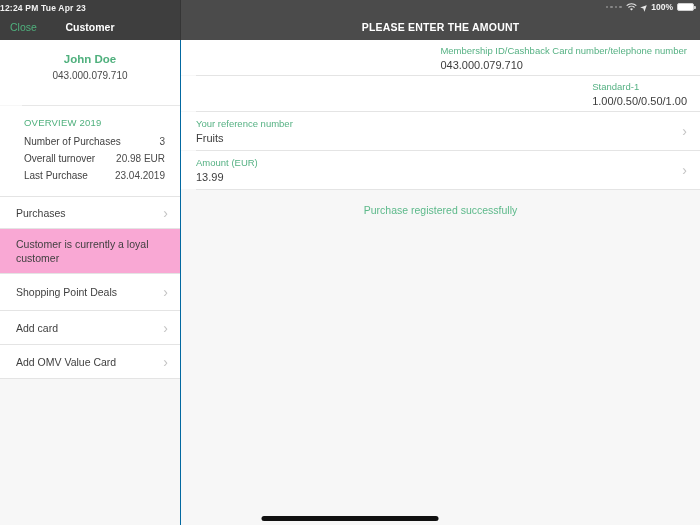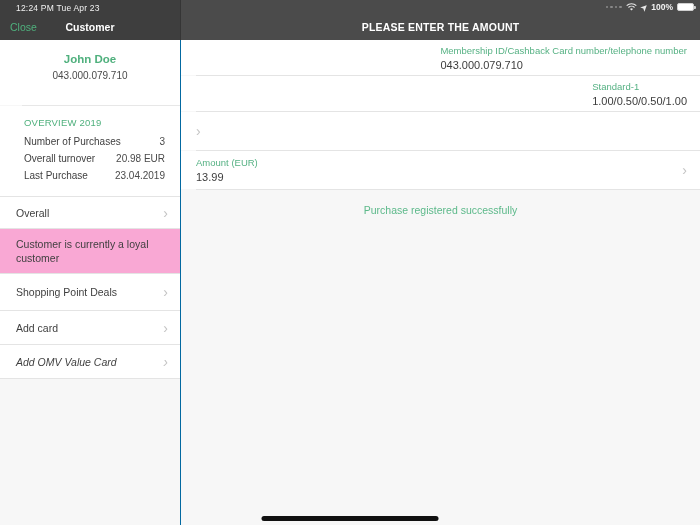--- a/index.html
+++ b/index.html
@@ -3,21 +3,21 @@
 <meta charset="utf-8">
 <style>
   * { margin:0; padding:0; box-sizing:border-box; }
   html,body { width:700px; height:525px; overflow:hidden; }
   body { font-family:"Liberation Sans", sans-serif; background:#f7f7f7; position:relative; }
 
   
   .header { display:flex; height:40px; width:700px; }
   .header-left { width:181px; background:#3e3e3e; position:relative; border-right:1px solid #353535; }
   .header-right { flex:1; background:#4b4b4b; position:relative; }
-  .status-left { position:absolute; top:3px; left:16px; color:#f2f2f2; font-size:8.5px; font-weight:normal; letter-spacing:.2px; white-space:nowrap; }
+  .status-left { position:absolute; top:3px; left:0; color:#f2f2f2; font-size:8.5px; font-weight:bold; letter-spacing:.2px; white-space:nowrap; }
   .status-right { position:absolute; top:2px; right:6px; display:flex; align-items:center; gap:4px; color:#f2f2f2; font-size:8.5px; font-weight:bold; }
   .cell-dots { display:flex; gap:2px; align-items:center; }
   .cell-dots i { width:2.5px; height:2.5px; border-radius:50%; background:#bdbdbd; opacity:.55; }
   .wifi { width:11px; height:9px; position:relative; }
   .loc-arrow { display:inline-block; transform:rotate(-45deg); font-size:8px; color:#e8e8e8; }
   .battery { width:17px; height:8px; border:1px solid #cfcfcf; border-radius:2px; position:relative; background:#fff; }
   .battery:after { content:""; position:absolute; right:-3px; top:2px; width:2px; height:3px; background:#cfcfcf; border-radius:0 1px 1px 0; }
   .navline { position:absolute; bottom:7px; width:100%; }
   .nav-close { position:absolute; bottom:7px; left:10px; font-size:10.5px; color:#4fb07d; cursor:pointer; }
   .nav-title-left { text-align:center; color:#fff; font-weight:bold; font-size:10.5px; }
@@ -37,21 +37,21 @@
   .overview .ov-title { color:#4fb07d; font-weight:normal; font-size:9.5px; letter-spacing:.2px; margin-bottom:8px; }
   .ov-row { display:flex; justify-content:space-between; font-size:10px; color:#3f3f3f; margin-bottom:6px; }
   .ov-row .ov-val { color:#4a4a4a; }
   .full-divider { height:1px; background:#e4e4e4; }
   .side-row { background:#fff; display:flex; align-items:center; justify-content:space-between; padding:0 12px 0 16px; font-size:10.5px; color:#3f3f3f; cursor:pointer; }
   .side-row .chev, .field-row .chev { color:#c4c4c4; font-size:14px; font-weight:normal; line-height:1; }
   .row-cashback { height:31px; }
   .row-note { background:#f9a8d4; padding:8px 16px; font-size:10.5px; color:#3f3f3f; line-height:1.35; }
   .row-spd { height:36px; }
   .row-addcard { height:33px; }
-  .row-omv { height:33px;font-style:italic; }
+  .row-omv { height:33px; }
 
   
   .field-row { background:#fff; display:flex; align-items:center; justify-content:space-between; padding:0 13px 0 15px; cursor:pointer; }
   .field-row .texts { display:flex; flex-direction:column; gap:3px; }
   .field-label { color:#55b183; font-size:9.5px; }
   .field-value { color:#3c3c3c; font-size:11px; }
   .fr-1,.fr-2 { height:35px;justify-content:flex-end; }
   .fr-3,.fr-4 { height:38px; }
   .main-divider { height:1px; background:#e4e4e4; margin-left:15px; background-clip:content-box; }
   .success-msg { text-align:center; color:#5cb98a; font-size:10.5px; margin-top:14px; }
@@ -109,21 +109,21 @@
         <span class="ov-val">20.98 EUR</span>
       </div>
       <div class="ov-row">
         <span>Last Purchase</span>
         <span class="ov-val">23.04.2019</span>
       </div>
     </div>
     <div class="full-divider"></div>
 
     <div class="side-row row-cashback">
-      <span>Overall</span>
+      <span>Purchases</span>
       <span class="chev">›</span>
     </div>
     <div class="full-divider"></div>
 
     <div class="row-note">Customer is currently a loyal customer</div>
     <div class="full-divider"></div>
 
     <div class="side-row row-spd">
       <span>Shopping Point Deals</span>
       <span class="chev">›</span>
@@ -154,20 +154,24 @@
 
     <div class="field-row fr-2">
       <div class="texts">
         <span class="field-label">Standard-1</span>
         <span class="field-value">1.00/0.50/0.50/1.00</span>
       </div>
     </div>
     <div class="main-divider"></div>
 
     <div class="field-row fr-3">
+      <div class="texts">
+        <span class="field-label">Your reference number</span>
+        <span class="field-value">Fruits</span>
+      </div>
       <span class="chev">›</span>
     </div>
     <div class="main-divider"></div>
 
     <div class="field-row fr-4">
       <div class="texts">
         <span class="field-label">Amount (EUR)</span>
         <span class="field-value">13.99</span>
       </div>
       <span class="chev">›</span>

